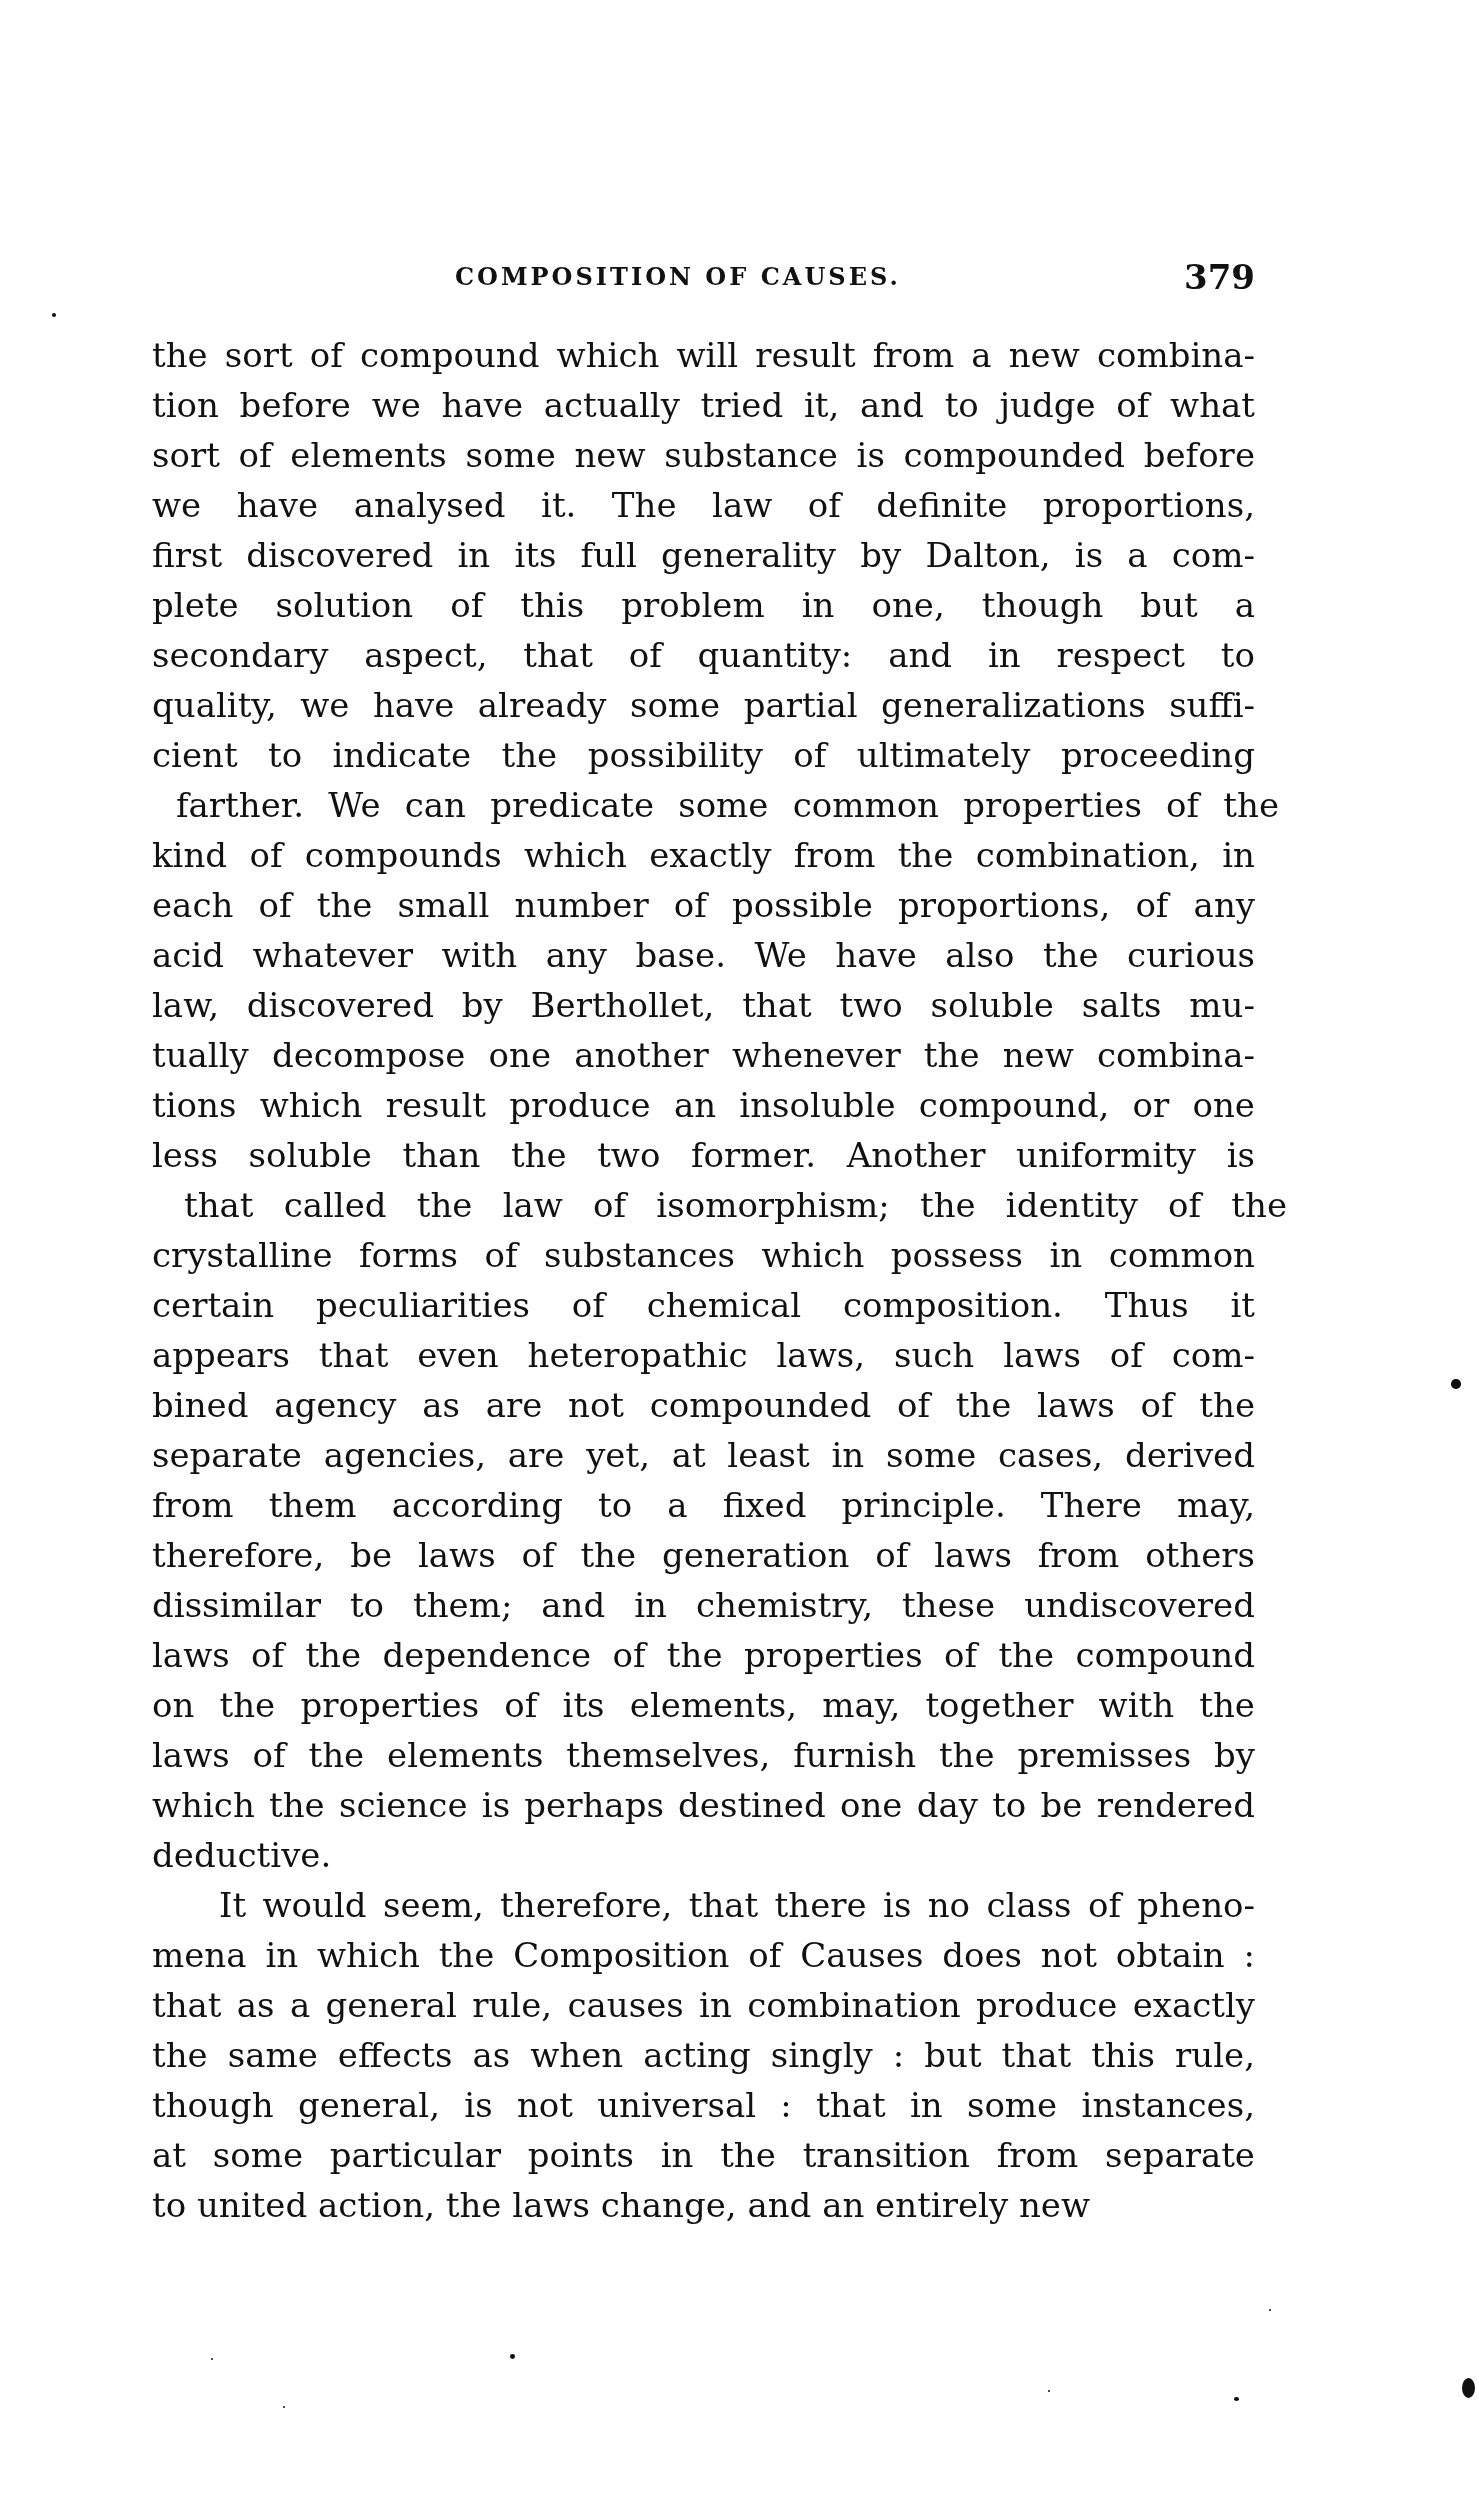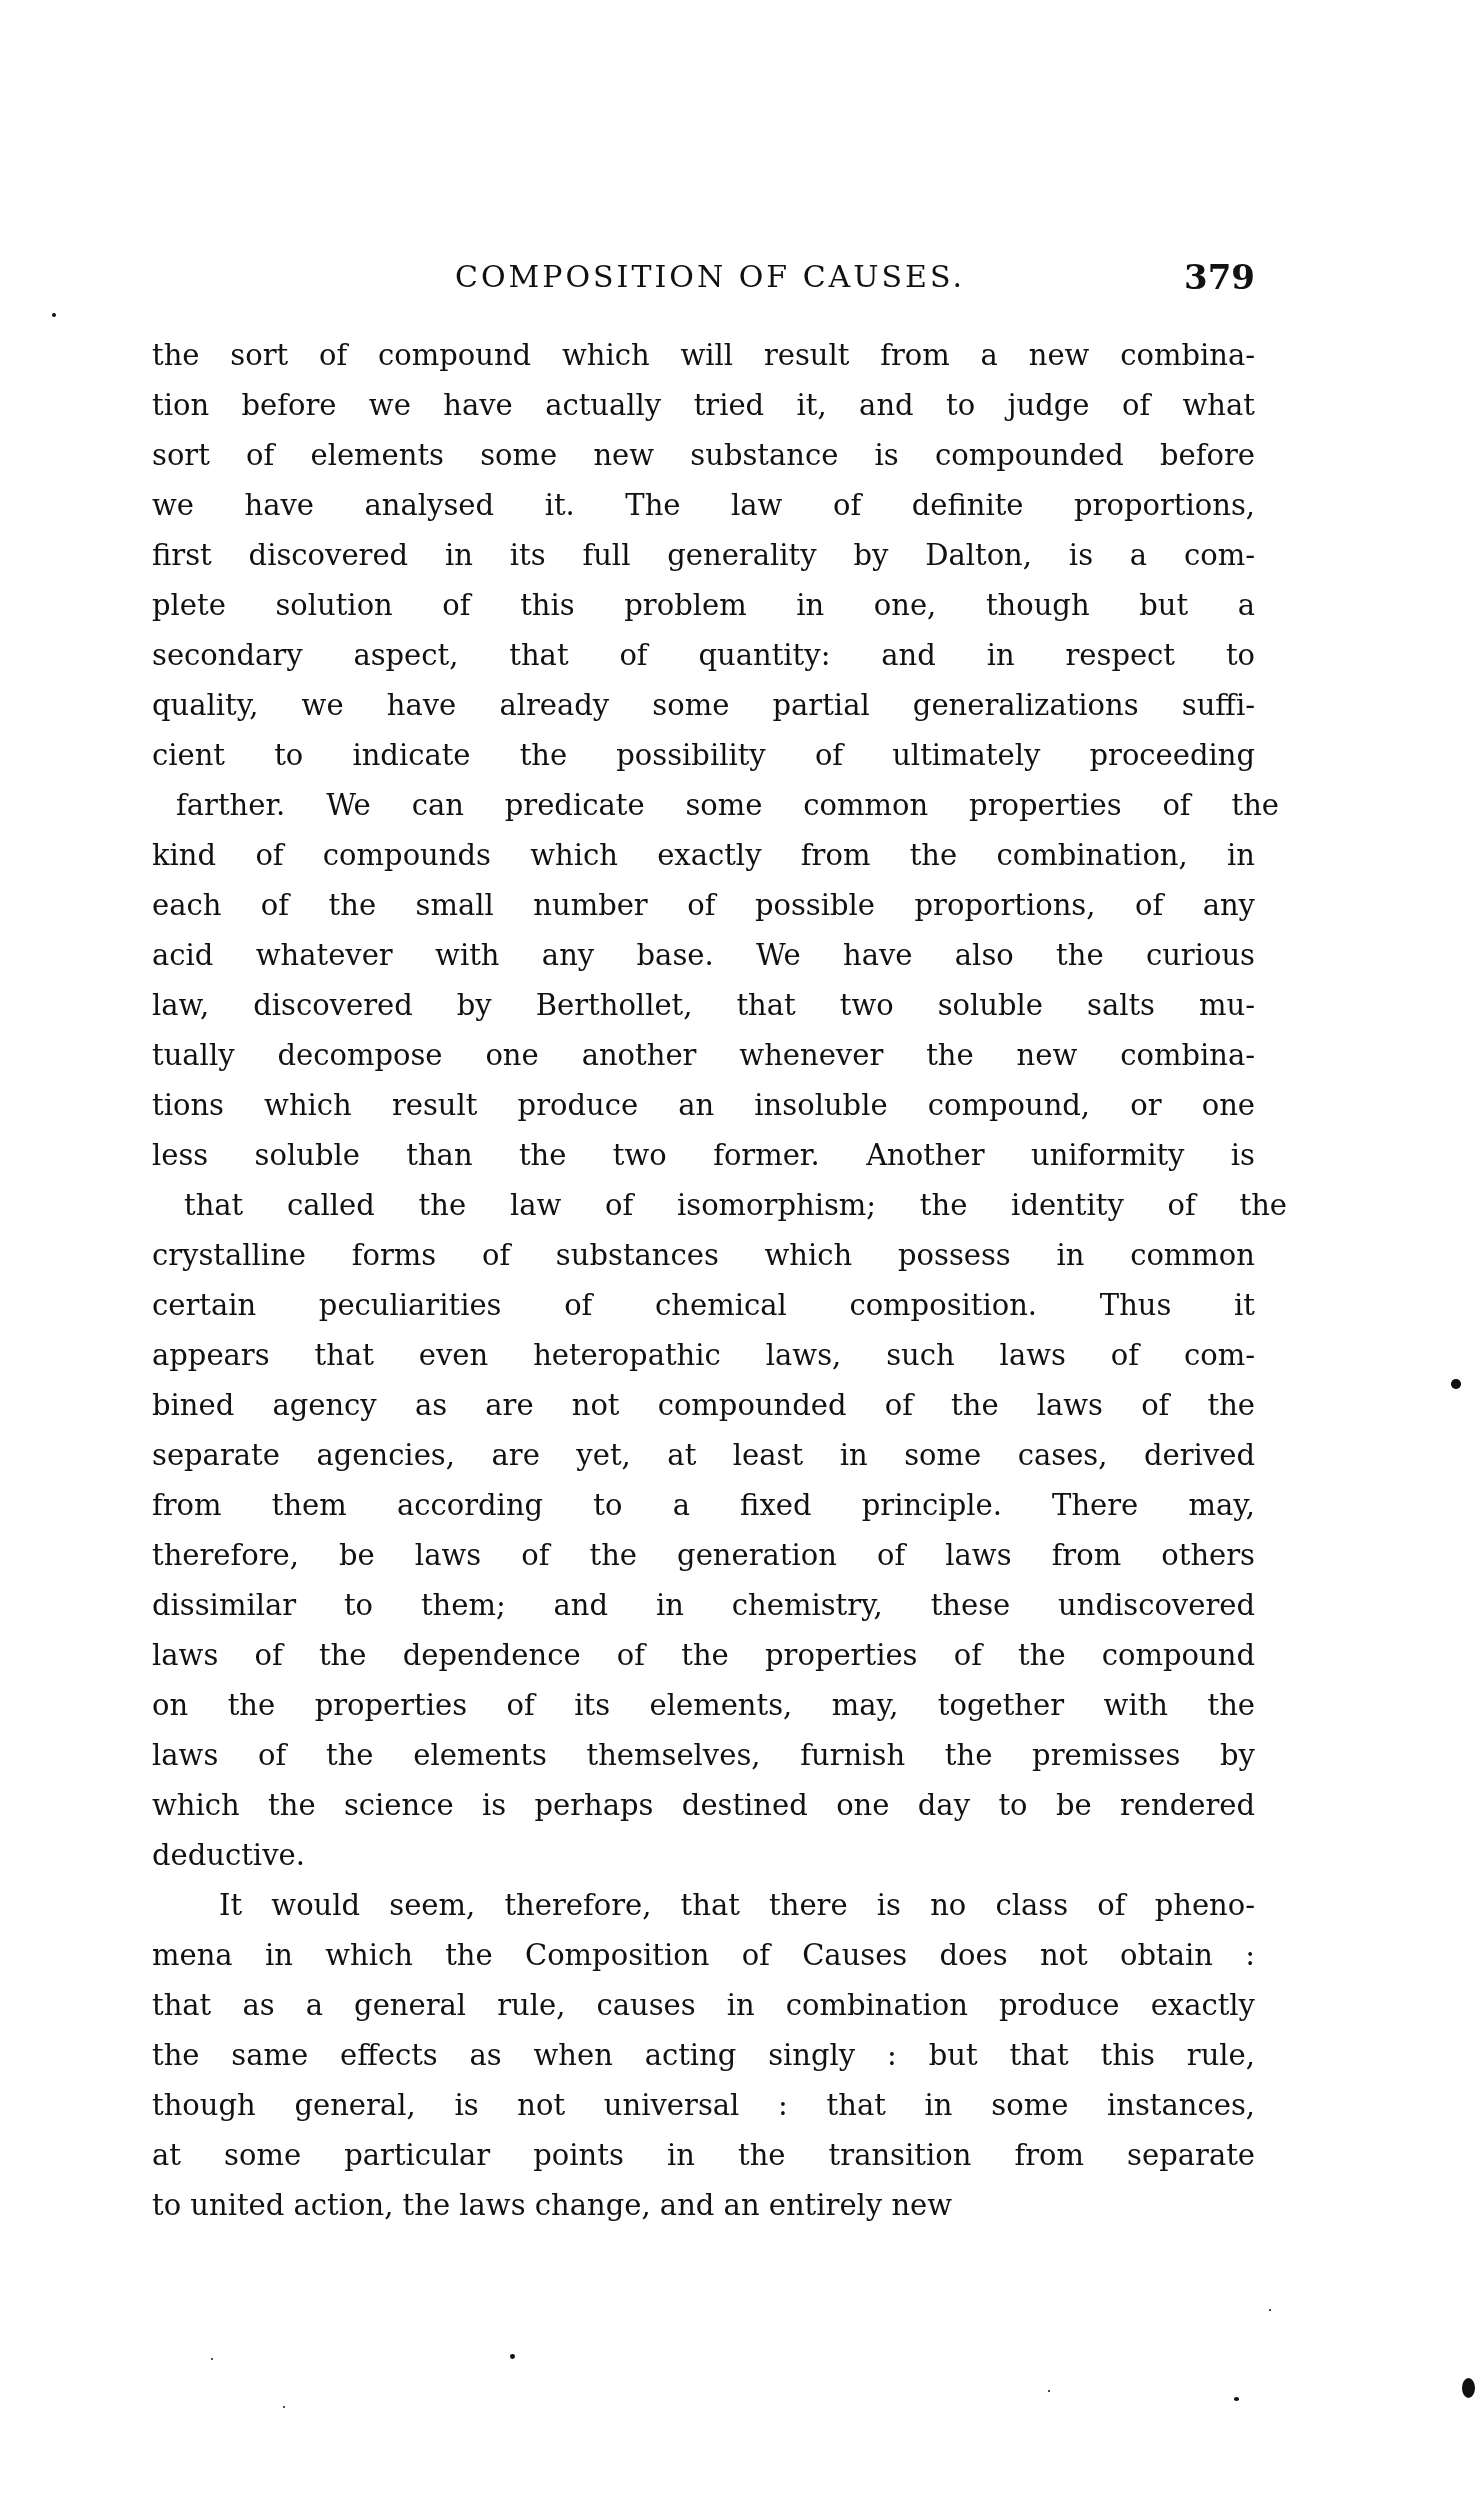--- a/index.html
+++ b/index.html
@@ -7,32 +7,32 @@
   .page {
     position: absolute; left: 0; top: 0; width: 1479px; height: 2512px;
     background: #ffffff; color: #111111;
     font-family: "DejaVu Serif", "Liberation Serif", serif;
   }
   .running-head {
     position: absolute; left: 152px; top: 256px; width: 1103px; height: 42px;
   }
   .running-title {
     position: absolute; left: 303px; top: 0;
-    font-size: 30px; letter-spacing: 3px; font-weight: normal; line-height: 42px;
+    font-size: 24px; letter-spacing: 3px; font-weight: bold; line-height: 42px;
   }
   .page-number {
     position: absolute; right: 0; top: 0;
     font-size: 34px; line-height: 42px; font-weight: bold;
   }
   .body-text {
     position: absolute; left: 152px; top: 330px; width: 1103px;
   }
   .line {
     display: block; height: 50px; line-height: 50px;
-    font-size: 29px; white-space: nowrap;
+    font-size: 34px; white-space: nowrap;
     text-align: justify; text-align-last: justify;
     font-family: "DejaVu Serif", "Liberation Serif", serif;
     transform-origin: left center;
   }
   .line.last { text-align-last: left; }
   .line.indent { padding-left: 67px; box-sizing: border-box; }
   .speck { position: absolute; background: #111; border-radius: 50%; }
 </style>
 </head>
 <body>

